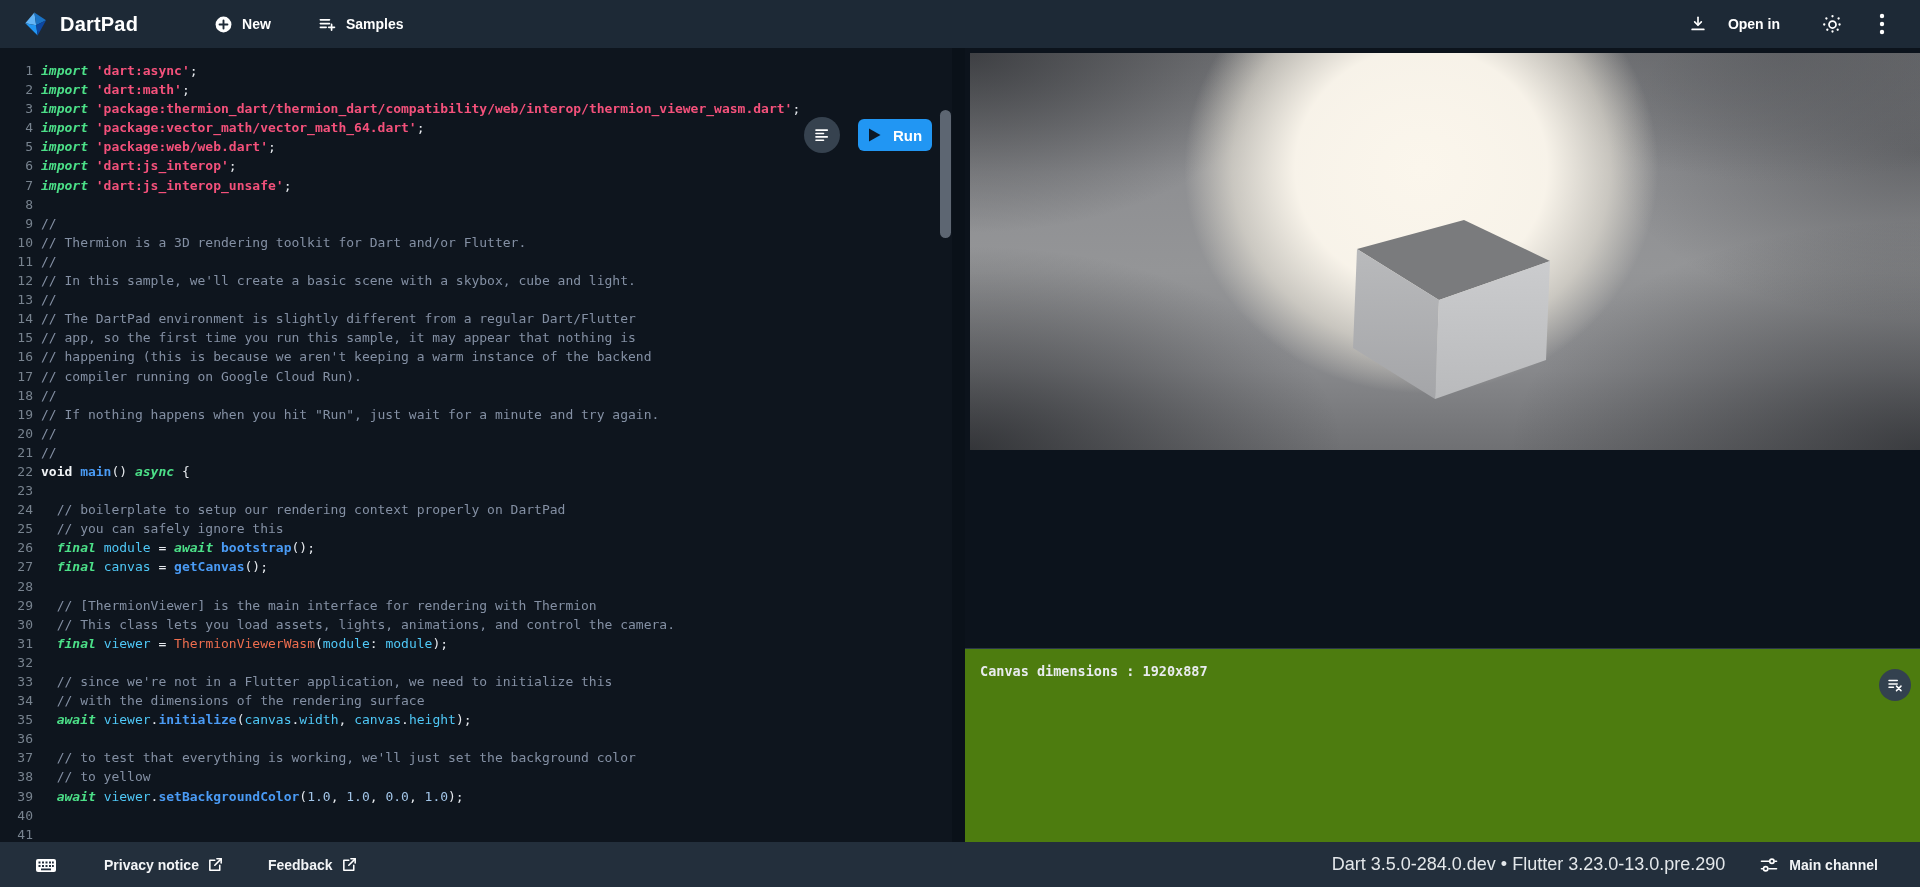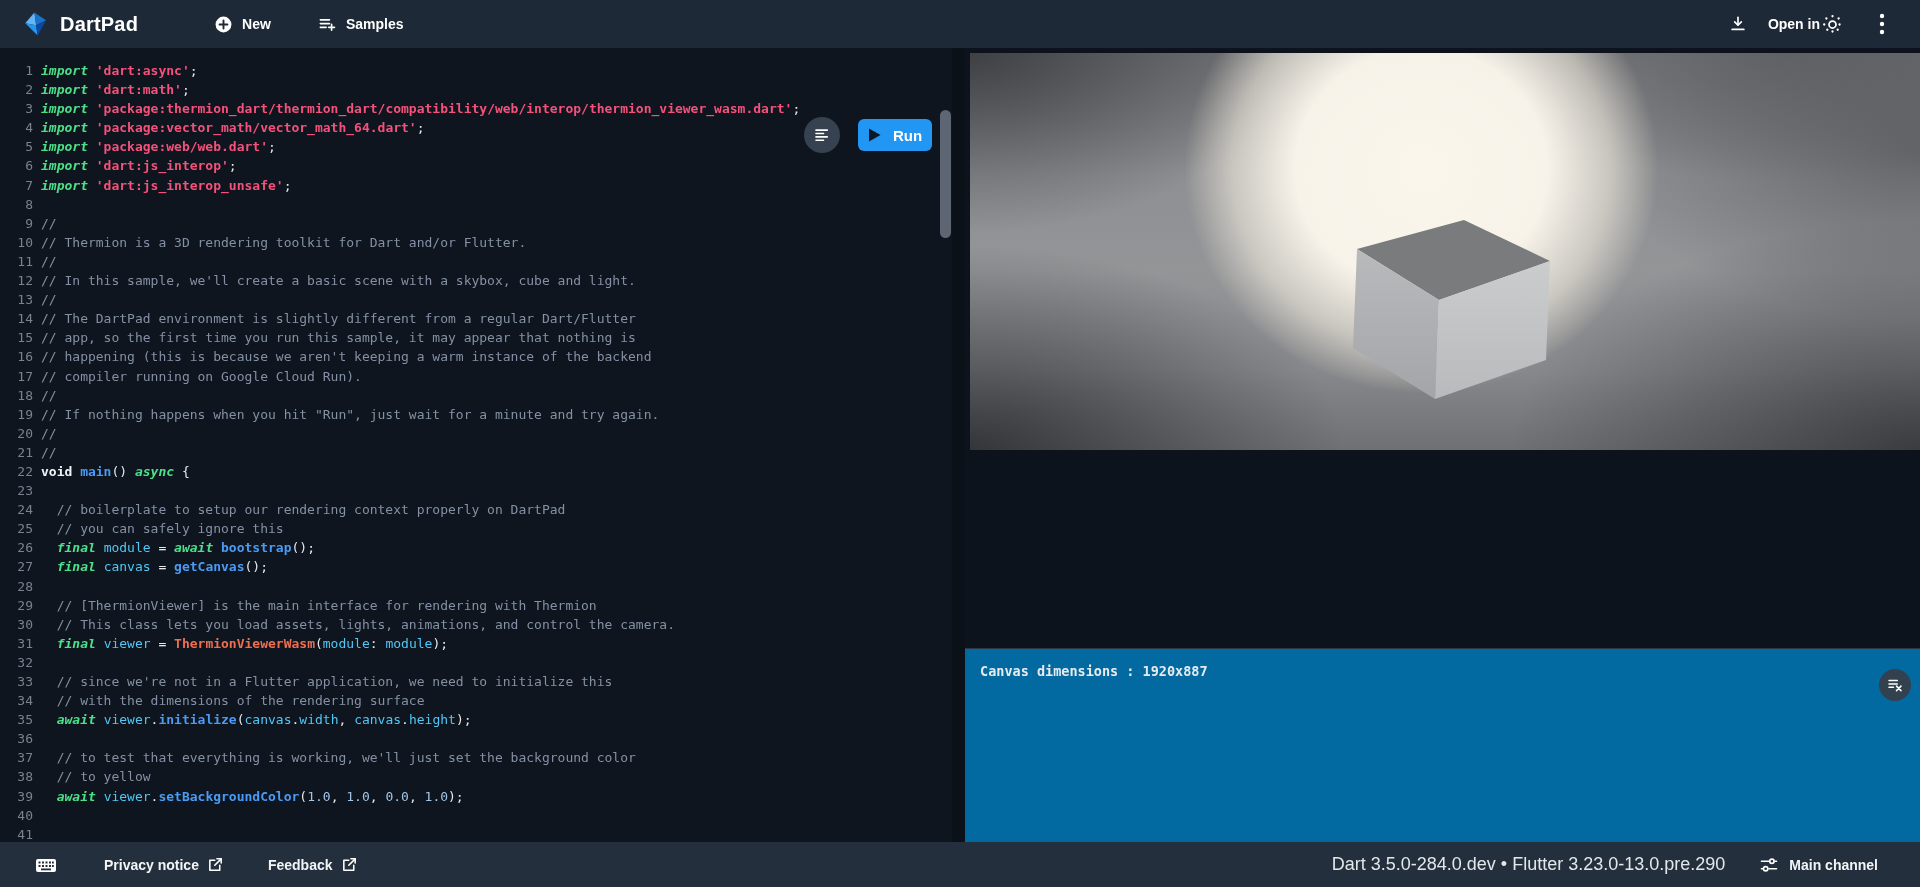--- a/index.html
+++ b/index.html
@@ -10,21 +10,21 @@
   }
   .abs{position:absolute;}
   
   .header{left:0;top:0;width:1920px;height:48px;background:#1d2936;display:flex;align-items:center;}
   .logo{margin-left:22px;width:28px;height:28px;flex:none;}
   .app-title{margin-left:10px;color:#fff;font-size:20px;font-weight:600;letter-spacing:.2px;}
   .hbtn{display:flex;align-items:center;gap:9px;color:#fff;font-size:14px;font-weight:600;cursor:pointer;justify-content:center;}
   .btn-new{margin-left:76px;}
   .btn-samples{margin-left:46px;}
   .header-spacer{flex:1;}
-  .btn-openin{gap:20px;}
+  .btn-openin{margin-right:40px;gap:20px;}
   .icon-btn{width:24px;height:24px;display:flex;align-items:center;justify-content:center;cursor:pointer;}
   .btn-brightness{margin-right:26px;}
   .btn-overflow{margin-right:26px;}
   
   .footer{left:0;top:842px;width:1920px;height:45px;background:#232f3c;display:flex;align-items:center;padding:0 42px 0 34px;box-sizing:border-box;}
   .fitem{display:flex;align-items:center;gap:8px;color:#f2f4f6;font-size:14px;font-weight:600;cursor:pointer;}
   .f-privacy{margin-left:46px;}
   .f-feedback{margin-left:44px;align-items:flex-end;}
   .f-spacer{flex:1;}
   .f-versions{color:#e3e7ea;font-size:18px;font-weight:400;}
@@ -35,21 +35,21 @@
     font-family:"DejaVu Sans Mono","Liberation Mono",monospace;font-size:13px;line-height:19.1px;}
   .code-line{display:flex;white-space:pre;}
   .line-no{width:33px;text-align:right;color:var(--syn-line_no,#78838f);flex:none;user-select:none;}
   .line-code{padding-left:8px;color:var(--syn-pln,#e6e9ee);}
   .tok-kw{color:var(--syn-kw,#4ce088);font-weight:bold;font-style:italic;}
   .tok-typ{color:var(--syn-typ,#f0f3f6);font-weight:bold;}
   .tok-str{color:var(--syn-str,#f4517b);font-weight:bold;}
   .tok-cmt{color:var(--syn-cmt,#8490a4);}
   .tok-var{color:var(--syn-var,#4fc8f7);font-weight:normal;}
   .tok-fn{color:var(--syn-fn,#4a9bf5);font-weight:bold;}
-  .tok-cls{color:var(--syn-cls,#ef6e4f);font-weight:bold;}
+  .tok-cls{color:var(--syn-cls,#ef6e4f);font-weight:normal;}
   .tok-num{color:var(--syn-num,#a2c5e8);}
   .tok-pln{color:var(--syn-pln,#e6e9ee);}
   .format-btn{left:804px;top:69px;width:36px;height:36px;border-radius:50%;background:#36424f;display:flex;align-items:center;justify-content:center;cursor:pointer;}
   .run-btn{left:858px;top:71px;width:74px;height:32px;border-radius:6px;background:var(--c-run,#2196f3);display:flex;align-items:center;justify-content:center;gap:12px;cursor:pointer;}
   .run-label{color:#fff;font-size:15px;font-weight:600;}
   .editor-scrollbar{left:940px;top:62px;width:11px;height:128px;border-radius:6px;background:#5d6672;cursor:pointer;}
   
   .splitter{left:952px;top:48px;width:13px;height:794px;background:#0a1119;cursor:col-resize;}
   
   .right-panel{left:965px;top:48px;width:955px;height:794px;background:#0c131c;}
@@ -58,21 +58,21 @@
       radial-gradient(ellipse 300px 285px at 47.5% 29%, rgba(251,246,236,1) 0%, rgba(251,246,236,.97) 42%, rgba(249,243,229,.55) 63%, rgba(249,243,229,0) 79%),
       radial-gradient(ellipse 430px 210px at 86% 0%, rgba(86,88,92,.55) 0%, rgba(86,88,92,0) 62%),
       radial-gradient(ellipse 520px 300px at 0% 0%, rgba(30,32,36,.62) 0%, rgba(30,32,36,0) 60%),
       radial-gradient(ellipse 620px 340px at 0% 100%, rgba(24,26,30,.68) 0%, rgba(24,26,30,0) 60%),
       radial-gradient(ellipse 660px 370px at 100% 100%, rgba(26,28,32,.62) 0%, rgba(26,28,32,0) 62%),
       radial-gradient(ellipse 520px 280px at 100% 25%, rgba(40,42,46,.40) 0%, rgba(40,42,46,0) 60%),
       linear-gradient(180deg,#737477 0%,#8e8f92 30%,#949597 55%,#87888b 80%,#6f7073 100%);
   }
   .scene svg{position:absolute;left:0;top:0;}
   .console-divider{position:absolute;left:0;top:600px;width:955px;height:1px;background:#2b3747;}
-  .console{position:absolute;left:0;top:601px;width:955px;height:193px;background:#0369a1;}
+  .console{position:absolute;left:0;top:601px;width:955px;height:193px;background:#4d7c0f;}
   .console-text{position:absolute;left:15px;top:14px;color:#e8ebee;font-family:"DejaVu Sans Mono","Liberation Mono",monospace;font-size:13.5px;font-weight:bold;}
   .clear-console-btn{position:absolute;right:9px;top:20px;width:32px;height:32px;border-radius:50%;background:#33414f;display:flex;align-items:center;justify-content:center;cursor:pointer;}
   svg{display:block;}
 </style>
 </head>
 <body>
 
 <div class="abs header">
   <span class="logo">
     <svg width="28" height="28" viewBox="0 0 24 24">

